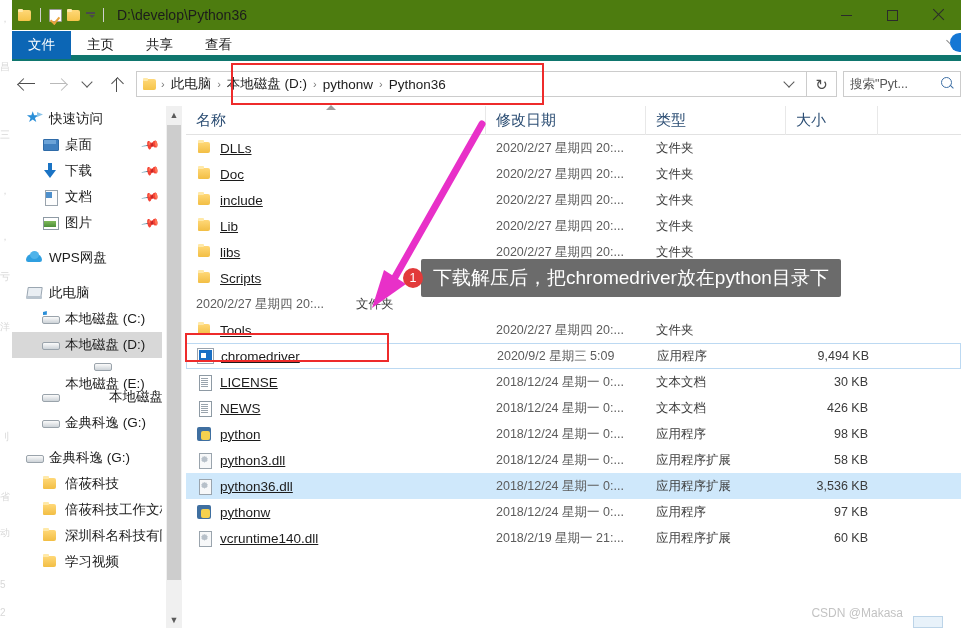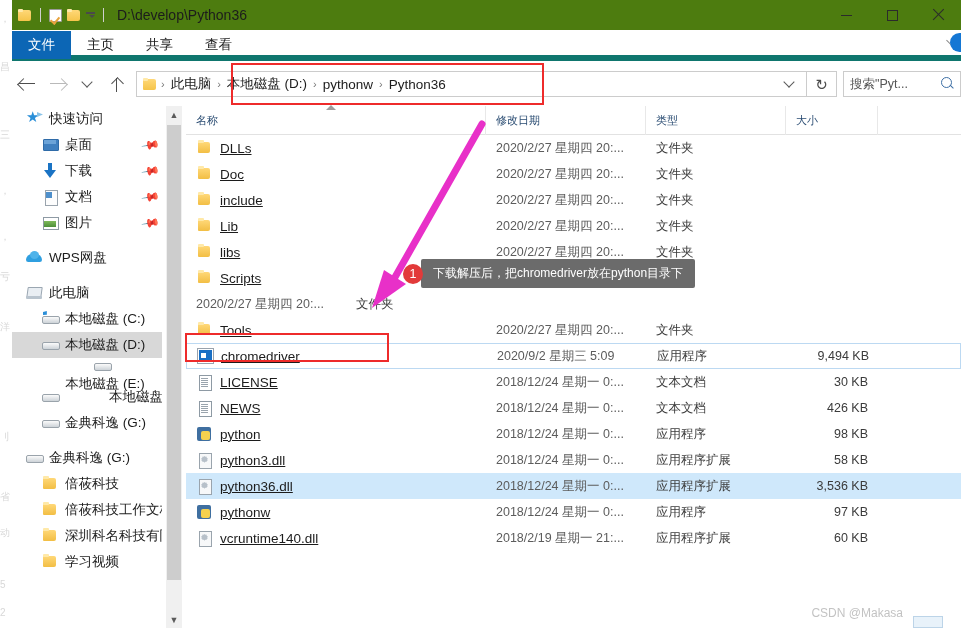--- a/index.html
+++ b/index.html
@@ -340,21 +340,21 @@
 
   
   .filepane {
     position: absolute; left: 186px; top: 106px;
     width: 775px; height: 522px;
     background: #ffffff;
   }
   .colhead {
     display: flex; height: 29px; align-items: center;
     border-bottom: 1px solid #e2e2e2;
-    font-size: 11px; color: #2b4d73;
+    font-size: 15px; color: #2b4d73;
     position: relative;
   }
   .col {
     height: 29px; display: flex; align-items: center;
     padding-left: 10px; border-right: 1px solid #e8e8e8;
     position: relative;
   }
   .col-name { width: 300px; }
   .col-date { width: 160px; }
   .col-type { width: 140px; }
@@ -447,21 +447,21 @@
   }
   .callout-badge {
     width: 20px; height: 20px; border-radius: 50%;
     background: #e23a3a; color: #ffffff;
     font-size: 12.5px; display: flex; align-items: center; justify-content: center;
     z-index: 2; font-family: "Liberation Sans", sans-serif;
   }
   .callout-bubble {
     position: relative;
     background: #6b6b6b; color: #ffffff;
-    font-size: 12px; padding: 6px 12px;
+    font-size: 19px; padding: 6px 12px;
     margin-left: -2px; border-radius: 2px;
     white-space: nowrap;
   }
   .callout-bubble::before {
     content: ""; position: absolute; left: -6px; top: 50%;
     margin-top: -6px;
     border-top: 6px solid transparent; border-bottom: 6px solid transparent;
     border-right: 7px solid #6b6b6b;
   }
   .watermark {

